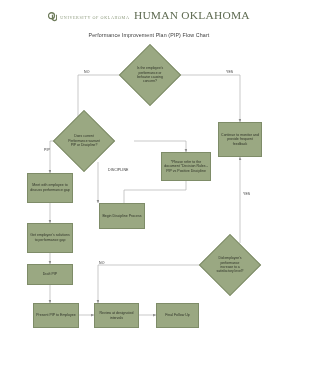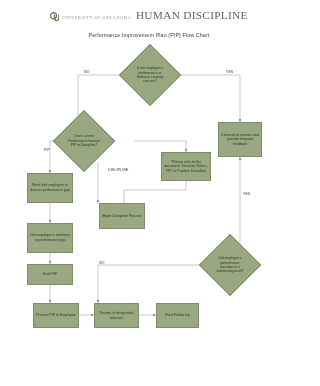--- a/index.html
+++ b/index.html
@@ -73,21 +73,21 @@
   <div class="header">
     <div class="logo-row">
       <span class="ou-mark">
         <svg viewBox="0 0 18 22" width="9" height="11" aria-hidden="true">
           <circle cx="7" cy="7.5" r="6" fill="none" stroke="#6f7c5c" stroke-width="2.6"></circle>
           <path d="M9 5.5 V13 a4.2 4.2 0 0 0 8.4 0 V5.5" fill="none" stroke="#6f7c5c" stroke-width="2.6"></path>
         </svg>
       </span>
       <span class="logo-text">
         <span class="uni-line">UNIVERSITY OF OKLAHOMA</span>
-        <span class="hr-line">HUMAN DISCIPLINE</span>
+        <span class="hr-line">HUMAN OKLAHOMA</span>
       </span>
     </div>
     <div class="subtitle">Performance Improvement Plan (PIP) Flow Chart</div>
   </div>
 
   <div class="canvas">
     <svg width="298" height="386">
       <defs>
         <marker id="ah" markerWidth="5" markerHeight="5" refX="4.2" refY="2" orient="auto">
           <path d="M0,0 L4.2,2 L0,4 z" fill="#8e8e8e"></path>

